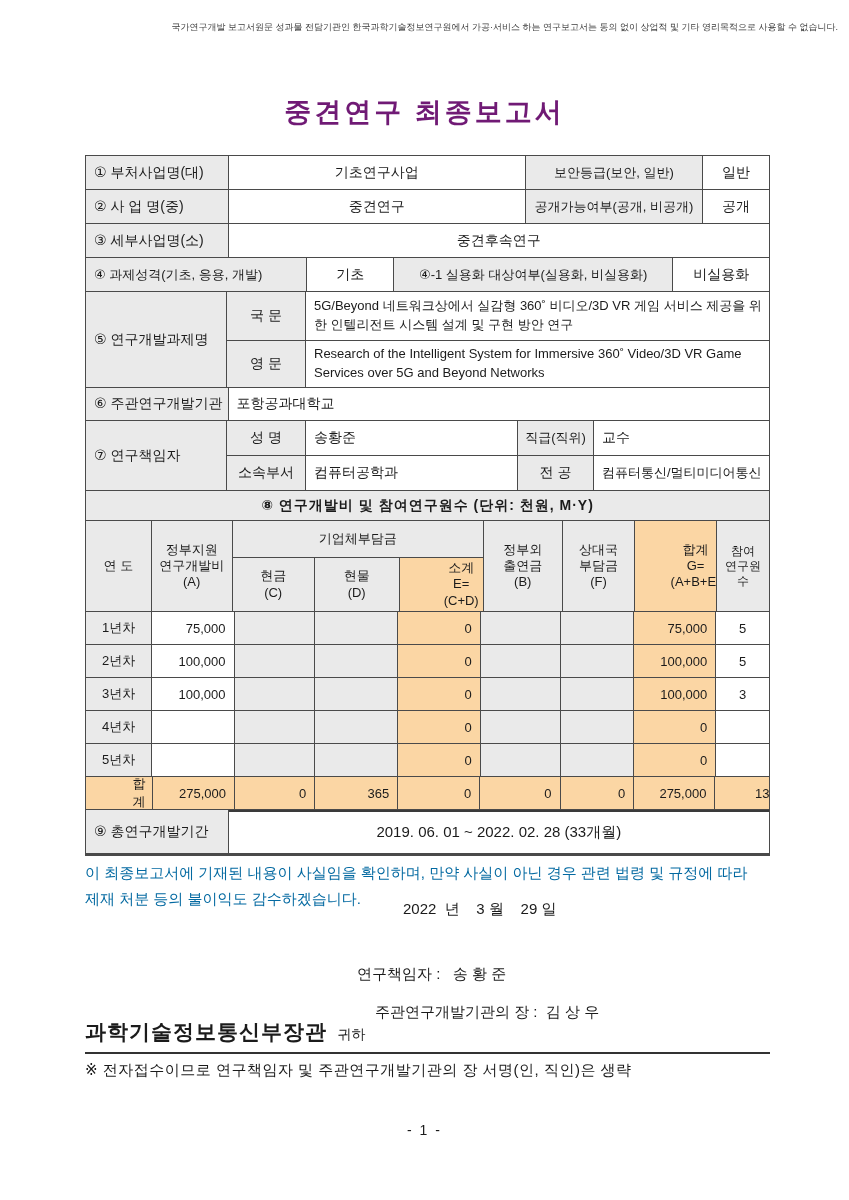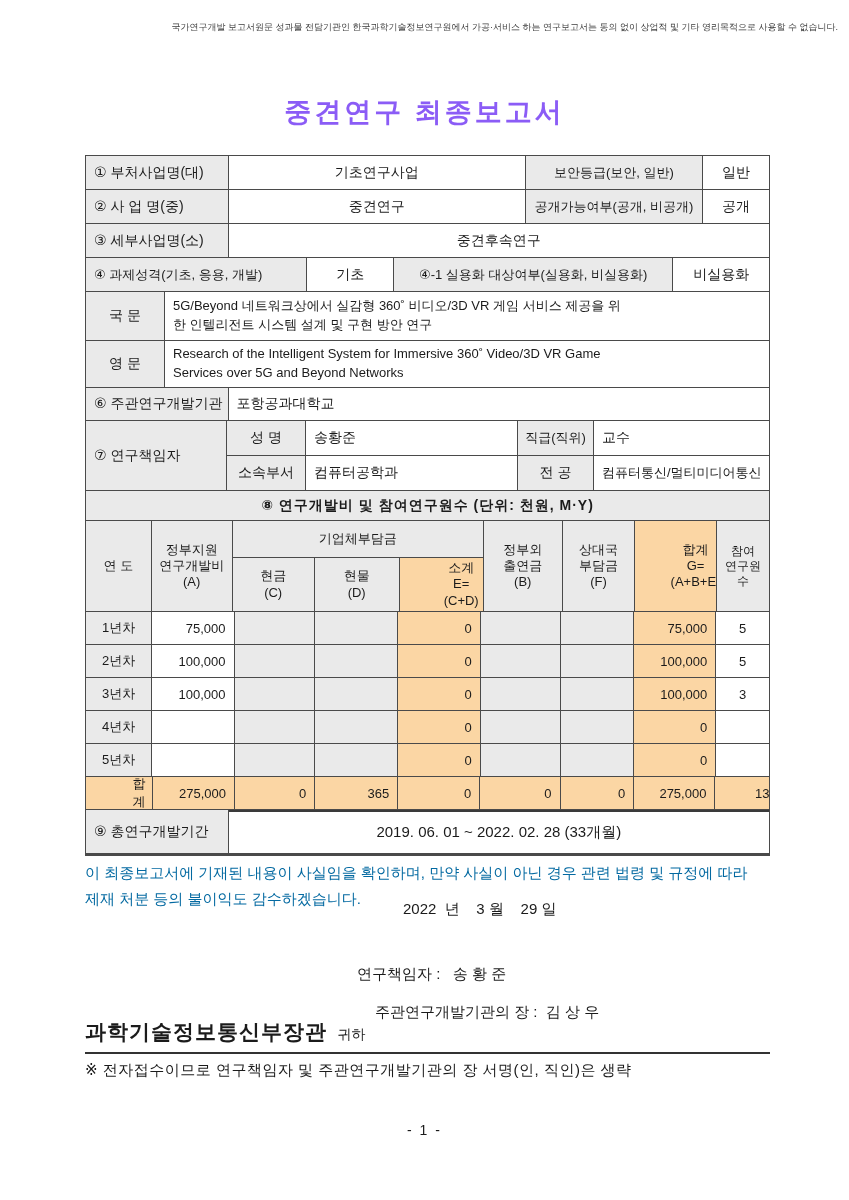--- a/index.html
+++ b/index.html
@@ -7,21 +7,21 @@
   .page {
     position:relative; width:849px; height:1200px; background:#ffffff;
     font-family:"Liberation Sans","DejaVu Sans",sans-serif; color:#1b1b1b;
     overflow:hidden;
   }
   .disclaimer {
     position:absolute; top:21px; right:11px; font-size:9px; color:#3c3c3c; letter-spacing:0px;
   }
   .doc-title {
     position:absolute; top:94px; left:0; width:100%; text-align:center;
-    font-size:27px; font-weight:bold; letter-spacing:3px; color:#8b5cf6;
+    font-size:27px; font-weight:bold; letter-spacing:3px; color:#701a75;
   }
   
   .doc {
     position:absolute; left:85px; top:155px; width:685px;
     border:1px solid #4a4a4a; border-bottom-width:3px;
     font-size:14px;
   }
   .row { display:flex; border-bottom:1px solid #4a4a4a; }
   .row.last { border-bottom:none; }
   .c {
@@ -111,20 +111,21 @@
     </div>
 
     <div class="row h34">
       <div class="c left gray w222 fs13">④ 과제성격(기초, 응용, 개발)</div>
       <div class="c w87">기초</div>
       <div class="c gray w280 fs13">④-1 실용화 대상여부(실용화, 비실용화)</div>
       <div class="c w96 nr">비실용화</div>
     </div>
 
     <div class="row span2" style="height:96px">
+      <div class="lbl gray w143">⑤ 연구개발과제명</div>
       <div class="stack">
         <div class="subrow" style="flex:0 0 49px">
           <div class="c gray w79">국 문</div>
           <div class="c left w463 nr fs13" style="line-height:1.45">5G/Beyond 네트워크상에서 실감형 360˚ 비디오/3D VR 게임 서비스 제공을 위한 인텔리전트 시스템 설계 및 구현 방안 연구</div>
         </div>
         <div class="subrow">
           <div class="c gray w79">영 문</div>
           <div class="c left w463 nr fs13" style="line-height:1.45">Research of the Intelligent System for Immersive 360˚ Video/3D VR Game Services over 5G and Beyond Networks</div>
         </div>
       </div>

